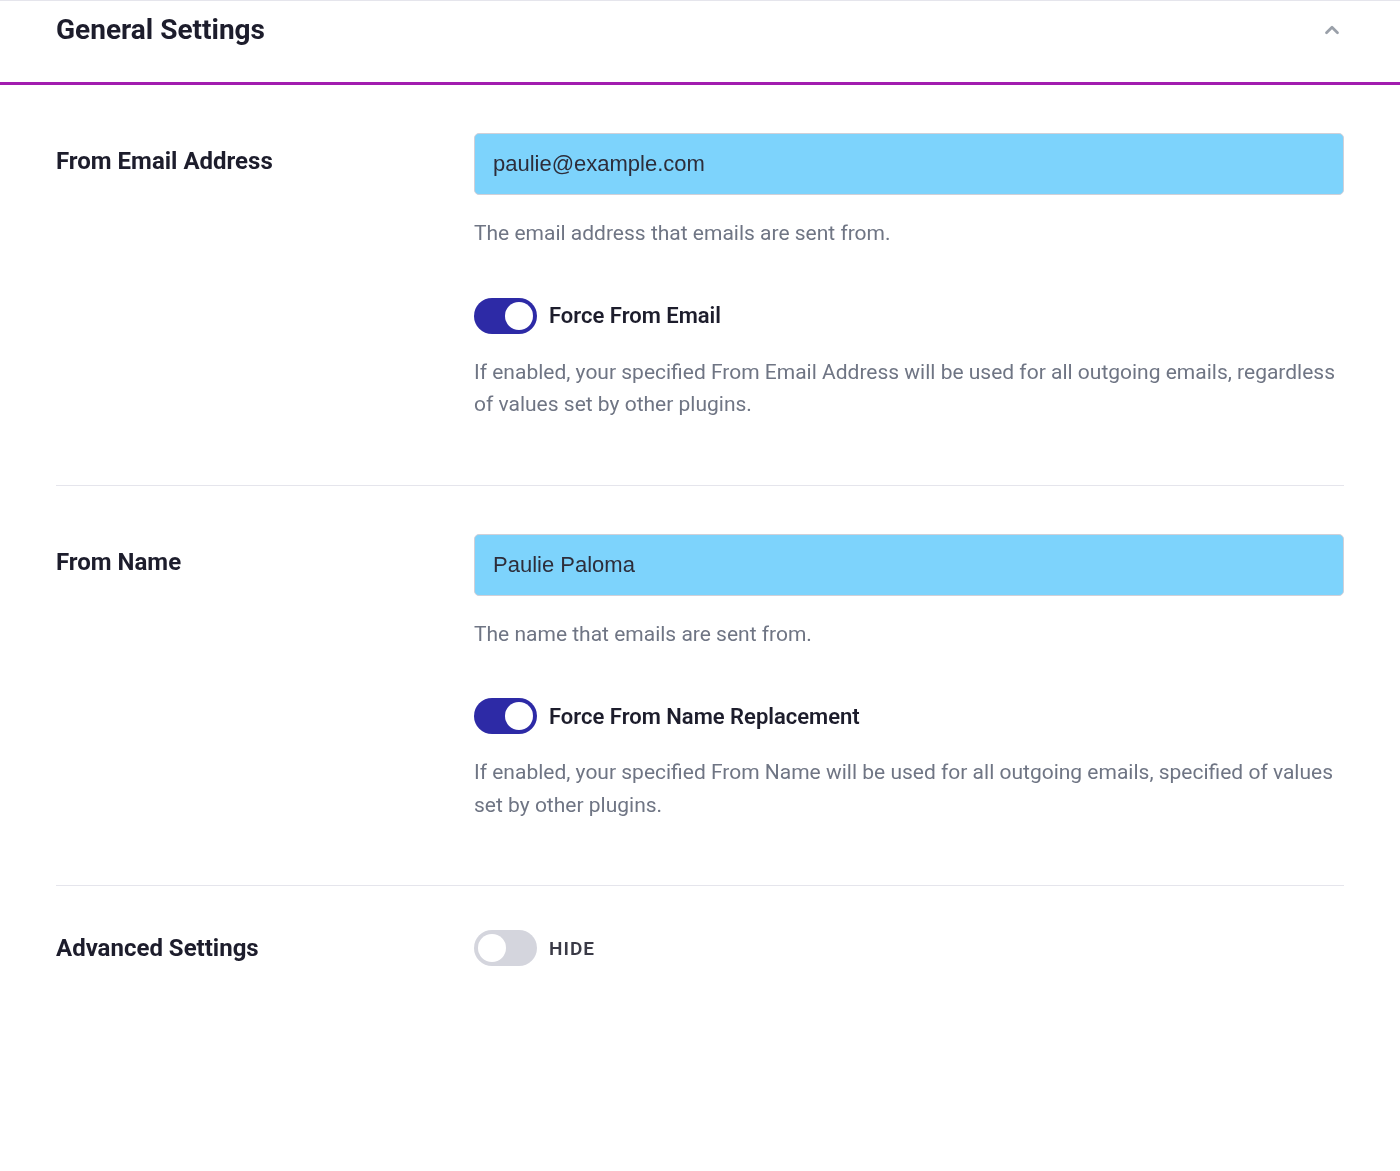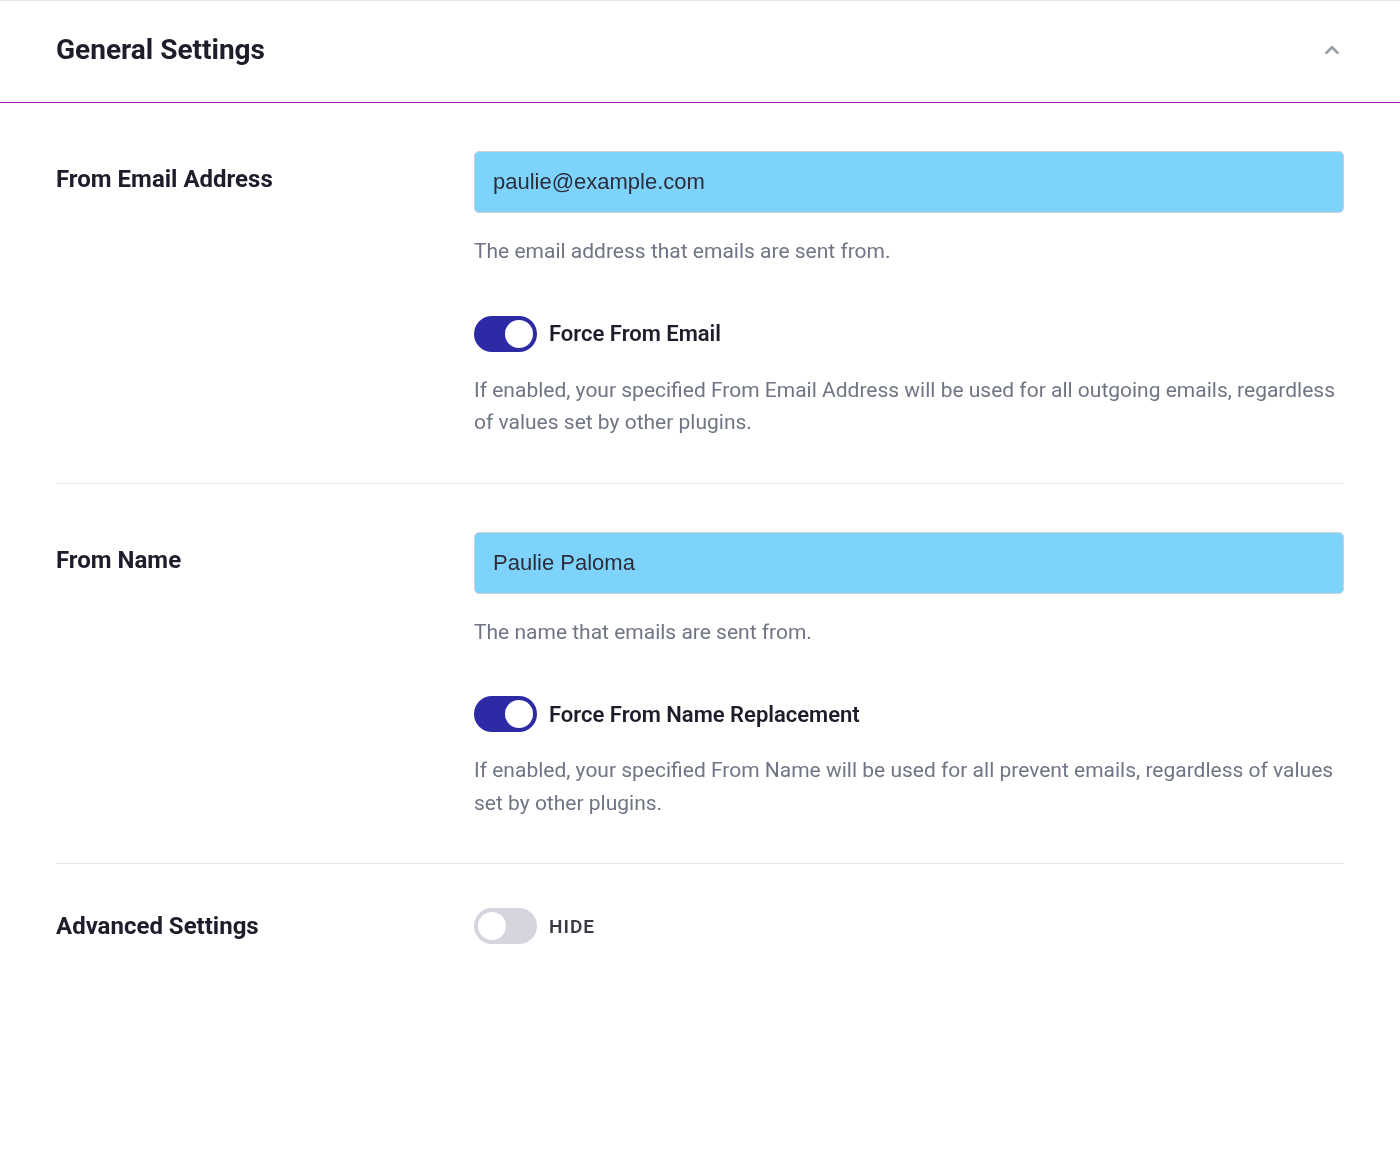--- a/index.html
+++ b/index.html
@@ -13,22 +13,22 @@
       color: #1e1e2d;
       width: 1400px;
     }
     .panel {
       border-top: 1px solid #e5e5ec;
     }
     .panel-header {
       display: flex;
       align-items: center;
       justify-content: space-between;
-      padding: 32px 56px 36px 56px;
-      border-bottom: 1px solid #a21caf;
+      padding: 12px 56px 36px 56px;
+      border-bottom: 3px solid #a21caf;
       cursor: pointer;
     }
     .panel-title {
       font-size: 28px;
       font-weight: 700;
       color: #1d1d2c;
     }
     .chevron {
       color: #9aa0a9;
       width: 24px;
@@ -36,21 +36,21 @@
       display: flex;
       align-items: center;
       justify-content: center;
     }
     .panel-body {
       padding: 0 56px;
     }
     .setting-row {
       display: flex;
       align-items: flex-start;
-      padding: 48px 0 44px 0;
+      padding: 48px 0 64px 0;
       border-bottom: 1px solid #e5e5ec;
       gap: 0;
     }
     .setting-row:last-child {
       border-bottom: none;
       justify-content: space-between;
     }
     .setting-label {
       width: 418px;
       flex-shrink: 0;
@@ -185,21 +185,21 @@
         <input type="text" class="text-input" value="Paulie Paloma" style="">
         <p class="help-text">The name that emails are sent from.</p>
 
         <div class="toggle-block">
           <div class="toggle-row">
             <div class="toggle on">
               <div class="toggle-knob"></div>
             </div>
             <div class="toggle-label">Force From Name Replacement</div>
           </div>
-          <p class="toggle-help">If enabled, your specified From Name will be used for all prevent emails, regardless of values set by other plugins.</p>
+          <p class="toggle-help">If enabled, your specified From Name will be used for all outgoing emails, specified of values set by other plugins.</p>
         </div>
       </div>
     </div>
 
     <div class="setting-row compact">
       <div class="setting-label">Advanced Settings</div>
       <div class="setting-content">
         <div class="toggle-row">
           <div class="toggle off">
             <div class="toggle-knob"></div>

